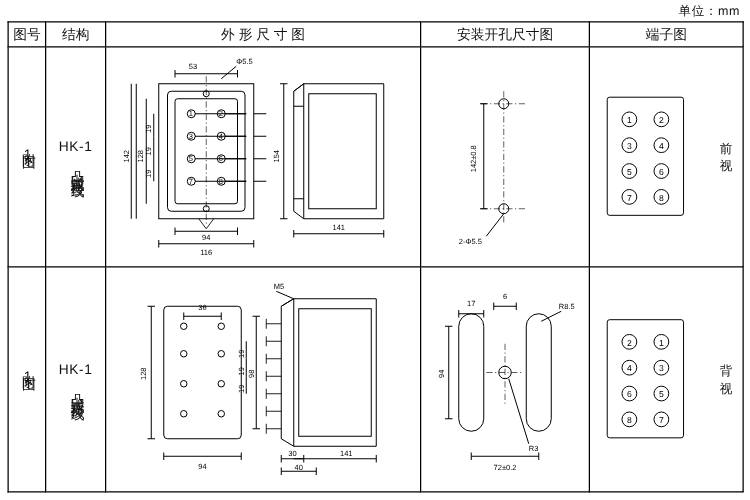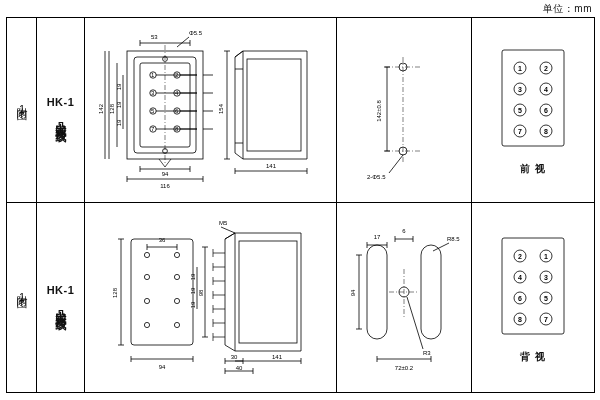--- a/index.html
+++ b/index.html
@@ -30,47 +30,54 @@
   .col-d{width:135px;}
   .col-e{width:123px;}
 
   .vtext{
     writing-mode:vertical-rl;text-orientation:upright;
     font-size:11px;line-height:15px;letter-spacing:2px;
     display:inline-block;
   }
   .struct{
     display:flex;flex-direction:column;align-items:center;justify-content:center;
-    font-size:11px;line-height:13px;gap:3px;font-weight:bold;
+    font-size:11px;line-height:13px;gap:3px;
   }
   .struct .lbl{font-size:11px;letter-spacing:.5px;}
 
   svg{display:block;}
   .tc{font-size:7px;font-family:"Liberation Sans",sans-serif;}
   .tc6{font-size:6px;font-family:"Liberation Sans",sans-serif;}
 
-  .termbox{display:flex;flex-direction:column;align-items:center;justify-content:center;gap:8px;font-weight:bold;}
+  .termbox{display:flex;flex-direction:row;align-items:center;justify-content:center;gap:8px;}
   .termlabel{font-size:10px;letter-spacing:1px;}
 </style>
 </head>
 <body>
 
 <div class="page">
 
   <div class="unit">单位：mm</div>
 
   <table class="main">
     <colgroup>
       <col class="col-a">
         <col class="col-b">
         <col class="col-c">
         <col class="col-d">
         <col class="col-e">
     </colgroup>
     <tbody>
+        <tr>
+      <th class="hdr">图号</th>
+      <th class="hdr">结构</th>
+      <th class="hdr">外 形 尺 寸 图</th>
+      <th class="hdr">安装开孔尺寸图</th>
+      <th class="hdr">端子图</th>
+    </tr>
 
     <tr style="height:176px;">
       <td>
         <span class="vtext">附图1</span>
       </td>
       <td>
         <div class="struct">
           <span class="lbl">HK-1</span>
           <span class="vtext">凸出式前接线</span>
         </div>

